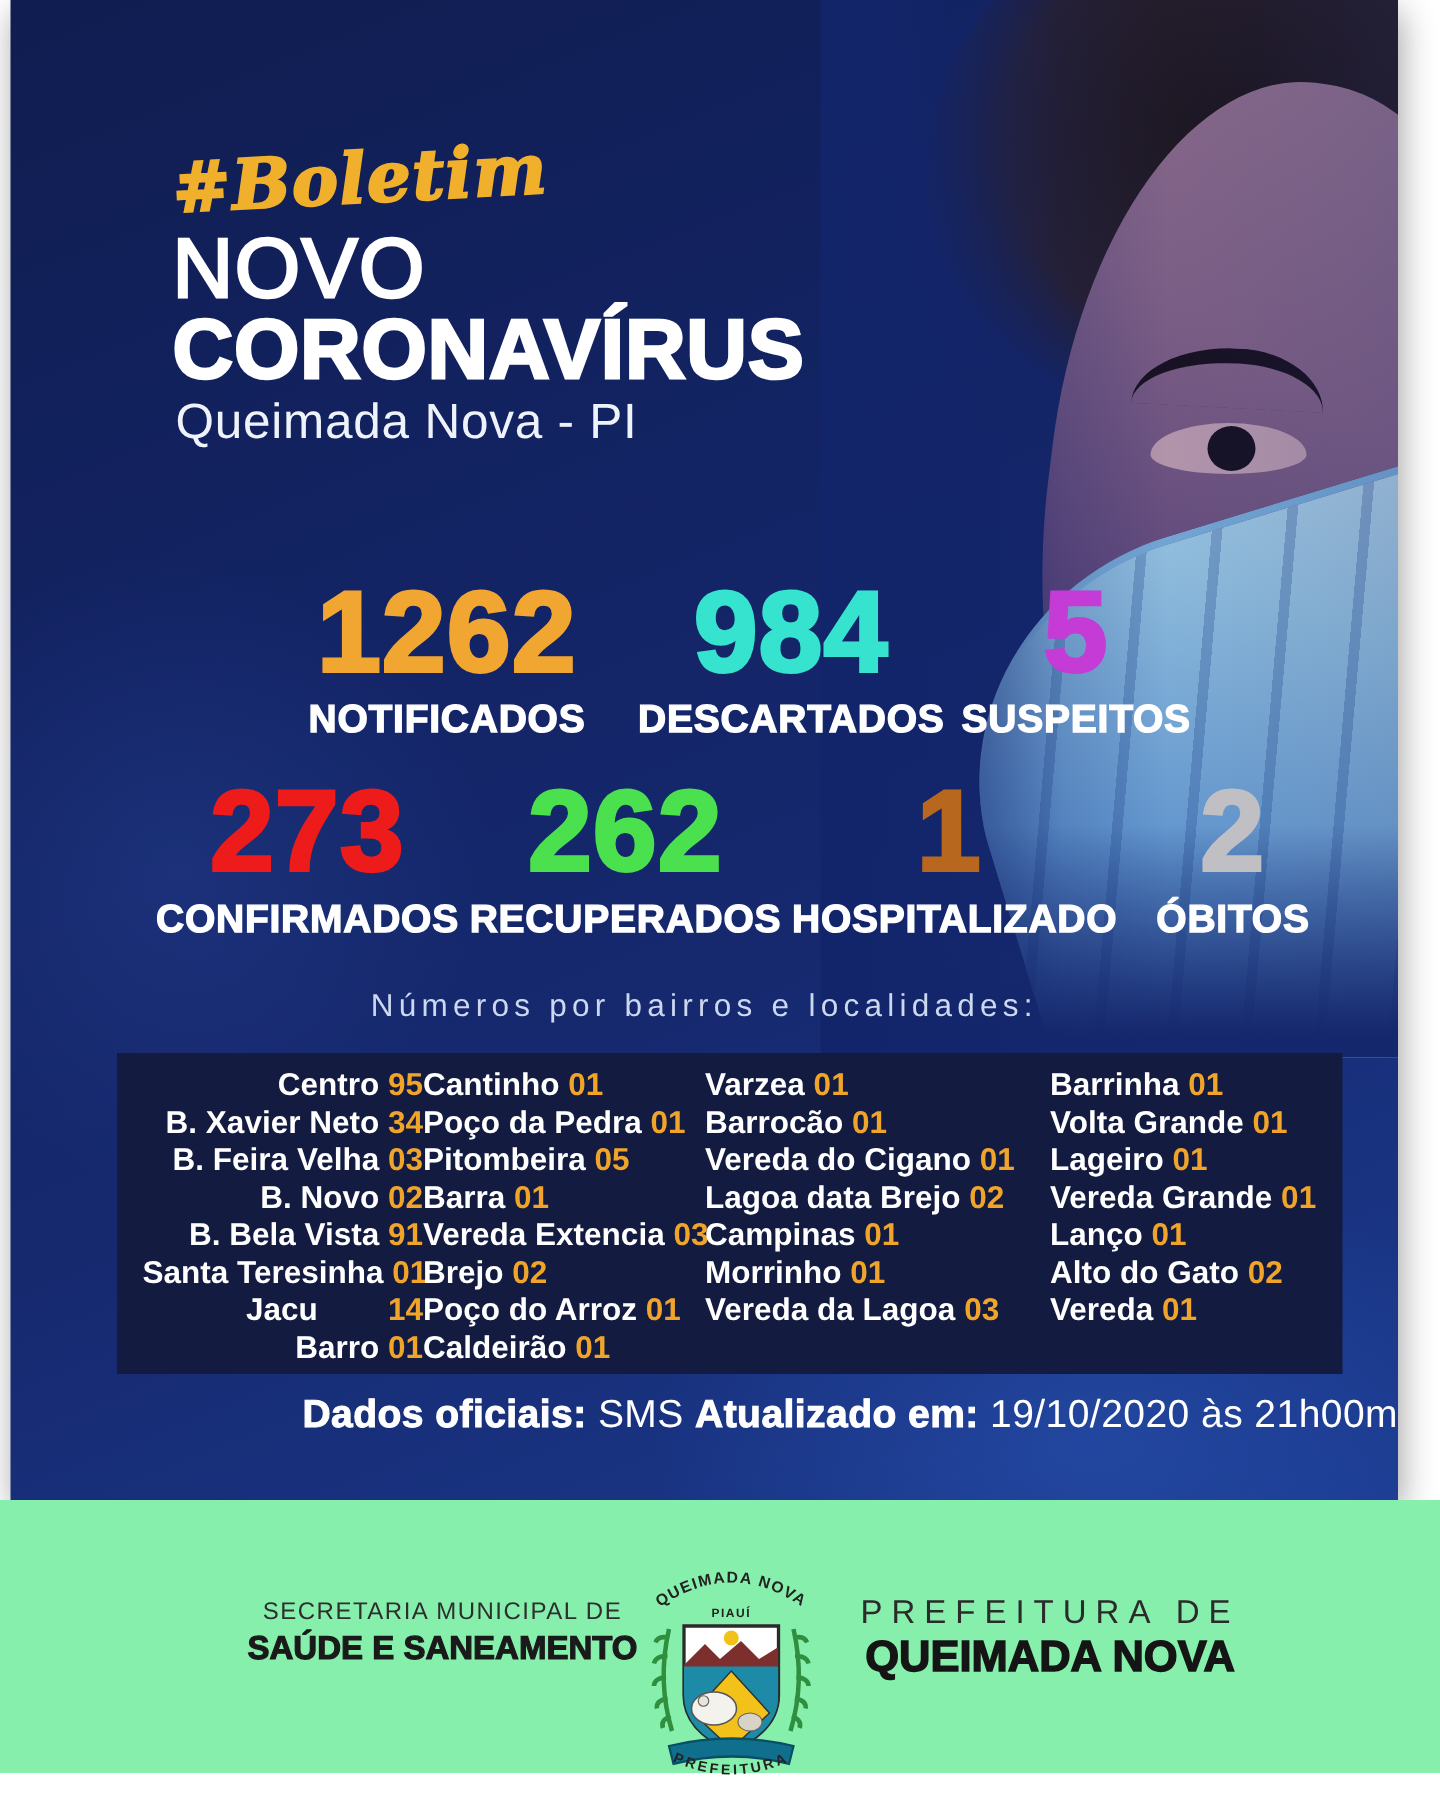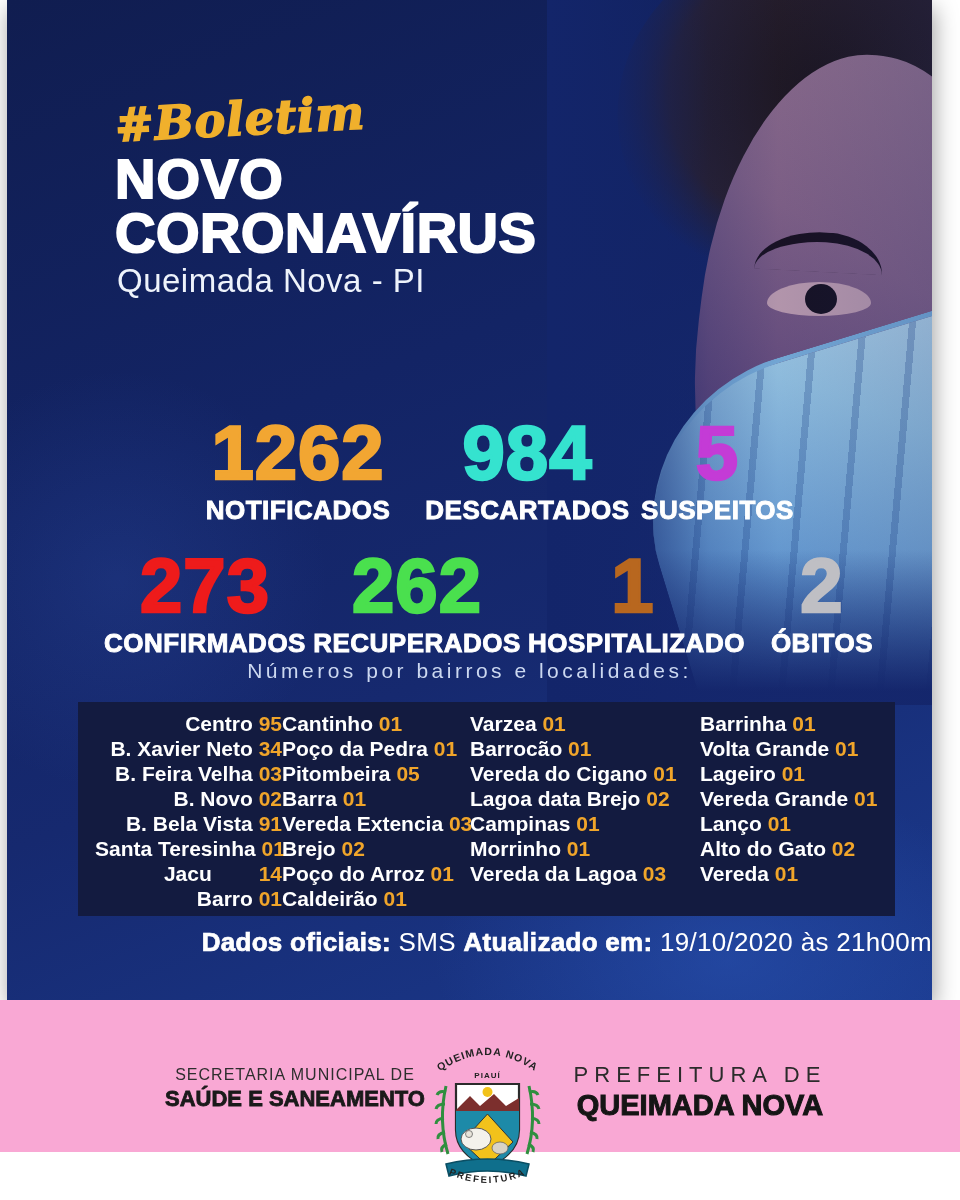--- a/index.html
+++ b/index.html
@@ -41,50 +41,50 @@
     border-top:5px solid #7fb7e2;}
   .ph-blend{inset:0;left:0;top:0;width:100%;height:100%;
     background:
       linear-gradient(90deg,#13256a 0%,rgba(19,37,106,.72) 20%,rgba(19,37,106,.25) 42%,rgba(19,37,106,.12) 60%,rgba(19,37,106,.25) 100%),
       linear-gradient(0deg,#15276d 2%,rgba(21,39,109,0) 22%);}
   
   .hashtag{position:absolute;left:108px;top:92px;
     font-family:"DejaVu Serif","Liberation Serif",serif;
     font-style:italic;font-weight:700;font-size:46px;color:#f0b02c;
     -webkit-text-stroke:1.6px #f0b02c;transform:rotate(-3deg);letter-spacing:1px;}
-  .title1{position:absolute;left:108px;top:146px;font-size:56px;font-weight:700;color:#fff;
+  .title1{position:absolute;left:108px;top:146px;font-size:56px;font-weight:400;color:#fff;
     -webkit-text-stroke:2px #fff;letter-spacing:1px;}
   .title2{position:absolute;left:108px;top:200px;font-size:56px;font-weight:700;color:#fff;
     -webkit-text-stroke:2px #fff;letter-spacing:.5px;}
   .subtitle{position:absolute;left:110px;top:262px;font-size:33px;font-weight:400;color:#eef3fb;letter-spacing:.5px;}
   
   .stat{position:absolute;text-align:center;}
   .stat-num{font-size:76px;line-height:78px;font-weight:700;
-    -webkit-text-stroke:2.6px currentColor;letter-spacing:1px;margin-top:31px;}
+    -webkit-text-stroke:2.6px currentColor;letter-spacing:1px;}
   .stat-label{margin-top:3px;font-size:26px;line-height:30px;font-weight:700;color:#ffffff;
     -webkit-text-stroke:.9px #fff;letter-spacing:.5px;white-space:nowrap;}
   
   .section-title{position:absolute;left:0;top:659px;width:925px;text-align:center;
     font-size:21px;color:#ccd8f0;letter-spacing:3.5px;font-weight:400;}
   .bairros-panel{position:absolute;left:71px;top:702px;width:817px;height:214px;
     background:#131b40;display:flex;box-sizing:border-box;padding:9px 0 0 17px;}
   .bairro-col{box-sizing:border-box;}
   .bairro-col:nth-child(1){width:187px;text-align:right;}
   .bairro-col:nth-child(2){width:188px;}
   .bairro-col:nth-child(3){width:230px;}
   .bairro-col:nth-child(4){width:195px;}
   .bairro-row{font-size:21px;line-height:25px;font-weight:700;color:#ffffff;white-space:nowrap;}
   .bairro-num{font-weight:700;}
   
   .update-bar{position:absolute;left:0;top:927px;width:925px;text-align:right;
     font-size:26px;color:#ffffff;letter-spacing:.3px;white-space:nowrap;}
   .update-bar .b{font-weight:700;-webkit-text-stroke:.7px #fff;}
   .update-bar .r{font-weight:400;}
   
-  .footer{position:absolute;left:0;top:1000px;width:960px;height:152px;background:#f9a8d4;}
+  .footer{position:absolute;left:0;top:1000px;width:960px;height:182px;background:#86efac;}
   .f-left{position:absolute;left:130px;top:66px;width:330px;text-align:center;color:#2e2e2e;}
   .f-left .l1{font-size:16px;letter-spacing:1px;font-weight:400;}
   .f-left .l2{font-size:22px;font-weight:700;color:#1a1a1a;-webkit-text-stroke:.8px #1a1a1a;margin-top:2px;}
   .f-right{position:absolute;left:555px;top:62px;width:290px;text-align:center;color:#2b2b2b;}
   .f-right .l1{font-size:22px;letter-spacing:6px;font-weight:400;}
   .f-right .l2{font-size:29px;font-weight:700;color:#151515;-webkit-text-stroke:1px #151515;margin-top:1px;}
   .crest{position:absolute;left:420px;top:26px;}
 </style>
 </head>
 <body>

